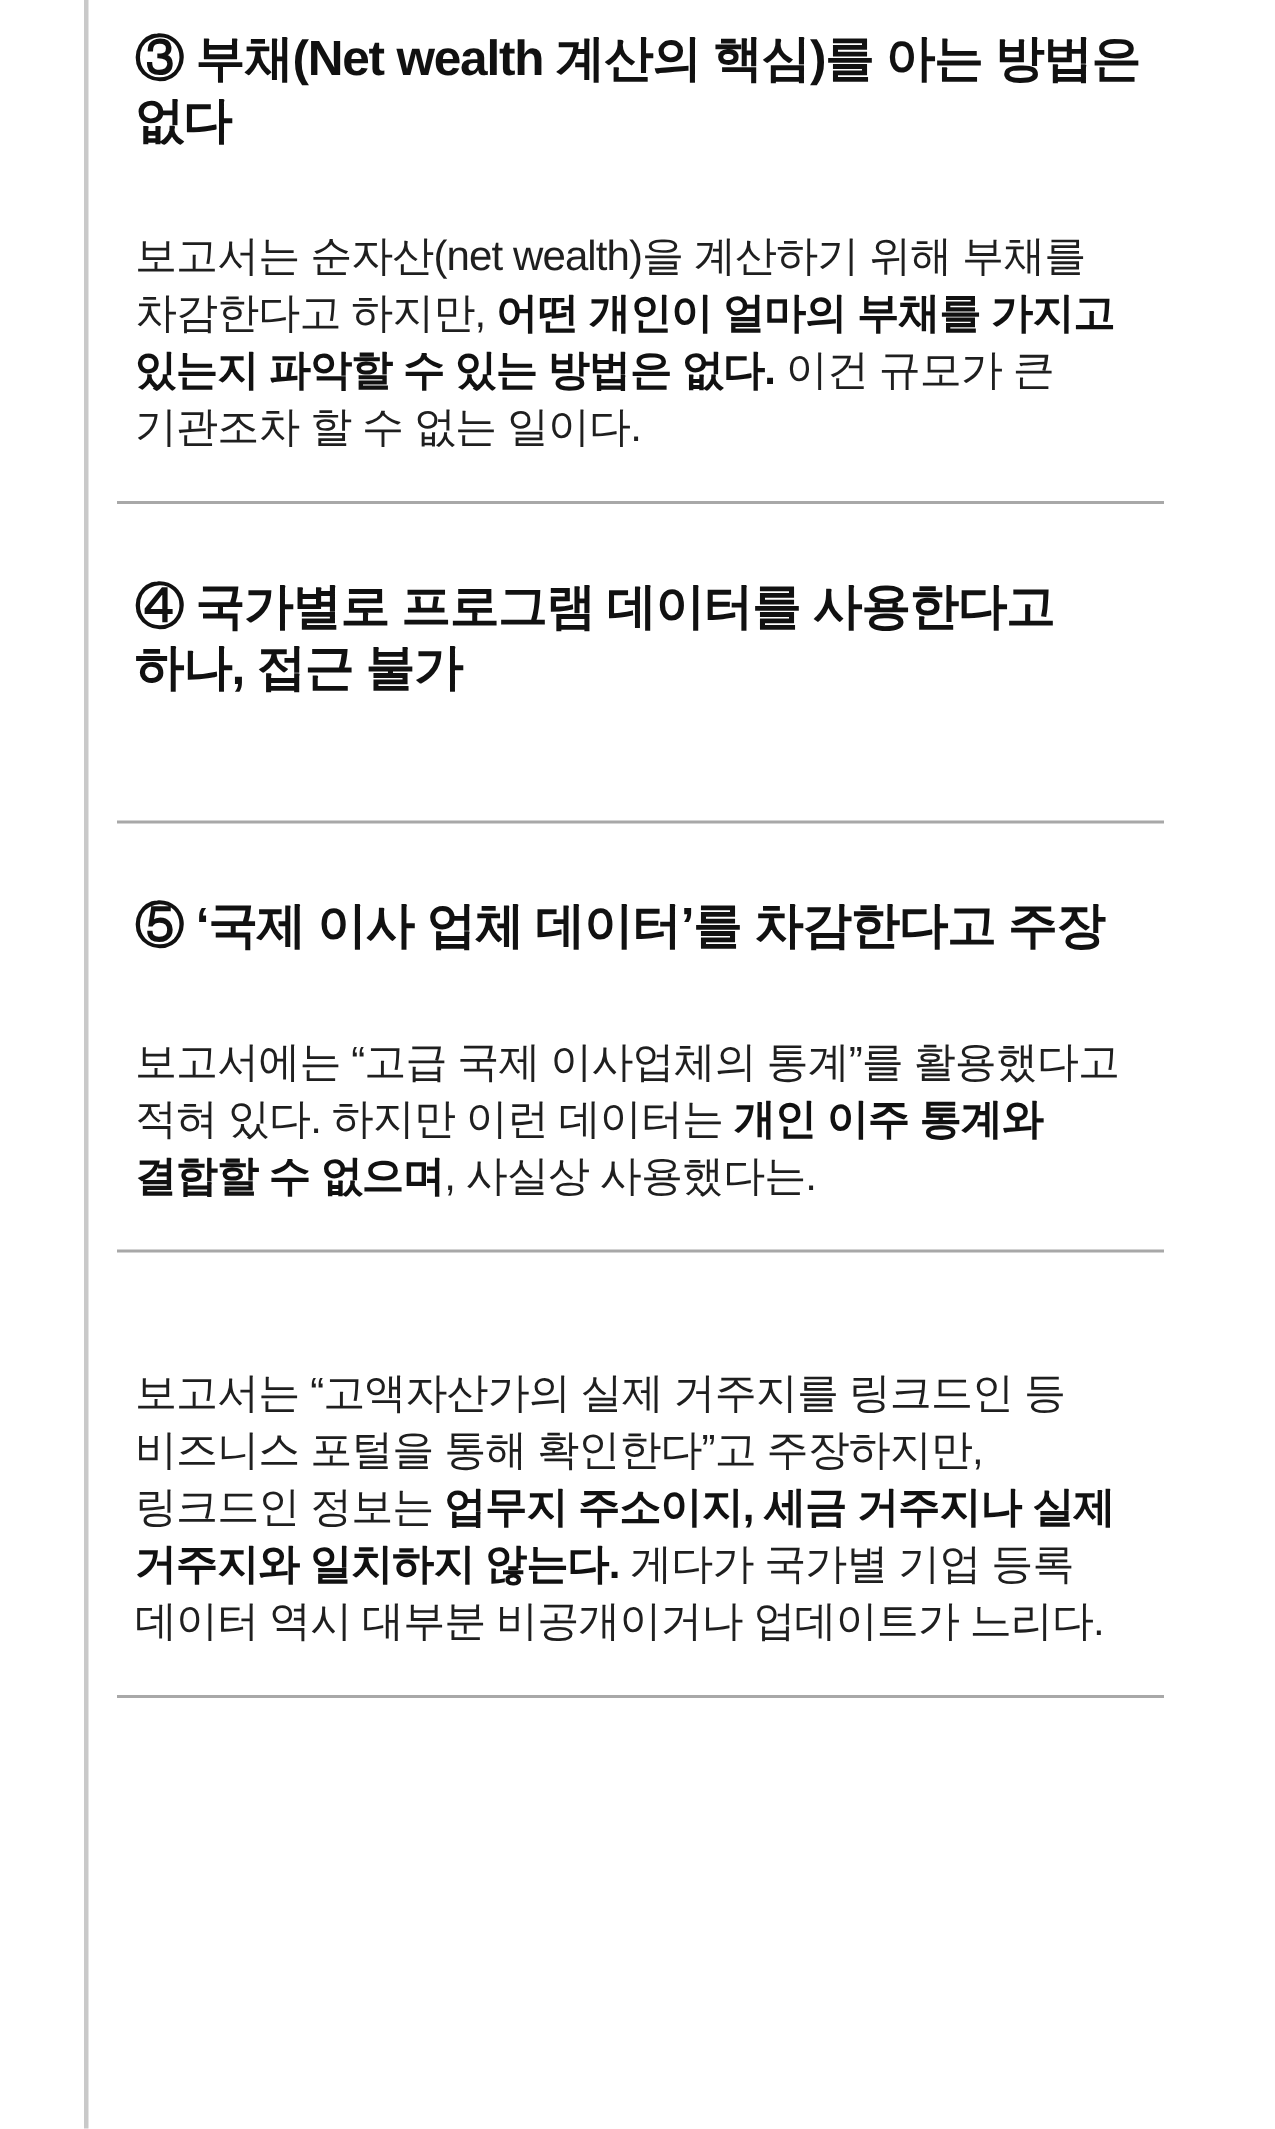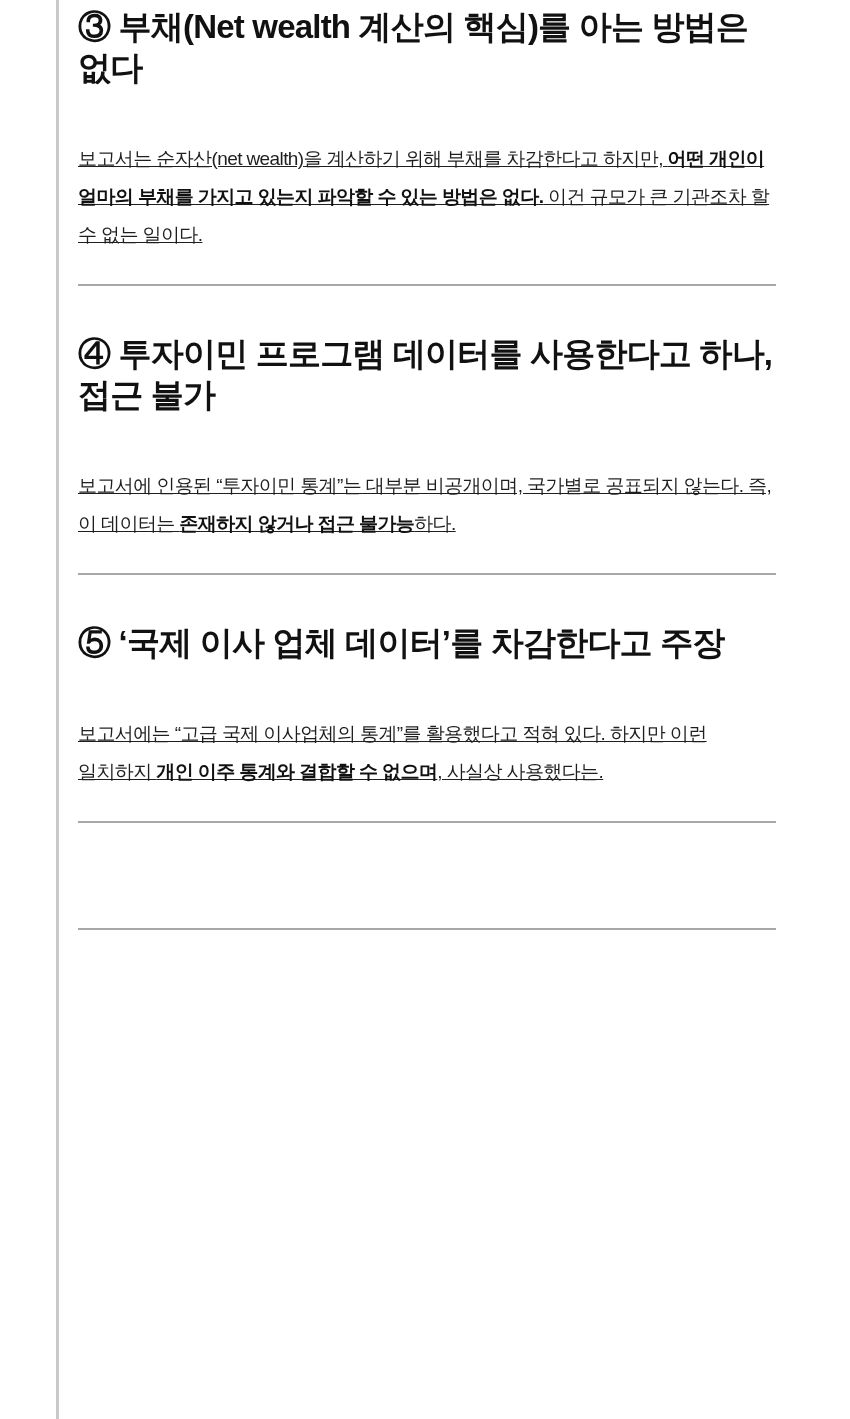--- a/index.html
+++ b/index.html
@@ -33,73 +33,72 @@
   h2.section-heading {
     font-size: 33px;
     line-height: 41px;
     font-weight: 700;
     color: #111111;
     letter-spacing: -0.8px;
     margin: 0 0 24px 0;
     word-break: keep-all;
   }
   p.section-paragraph {
-    font-size: 19px;
+    font-size: 28px;
     line-height: 38px;
     letter-spacing: -0.6px;
     margin: 0;
     word-break: keep-all;
-    text-decoration: underline;
   }
   p.section-paragraph .b {
     font-weight: 700;
     color: #111111;
   }
   hr.divider {
     border: none;
     border-top: 2px solid #a8a8a8;
     margin: 30px 0 47px 0;
     width: 698px;
   }
-  section { margin: 0; }
+  section { margin: 12px; }
   .heading-gap { height: 28px; }
 </style>
 </head>
 <body>
 
 <div class="edge-line"></div>
 
 <main class="content">
 
   <section>
     <h2 class="section-heading">③ 부채(Net wealth 계산의 핵심)를 아는 방법은 없다</h2>
     <div class="heading-gap"></div>
     <p class="section-paragraph"><span>보고서는 순자산(net wealth)을 계산하기 위해 부채를 차감한다고 하지만, </span><span class="b">어떤 개인이 얼마의 부채를 가지고 있는지 파악할 수 있는 방법은 없다.</span><span> 이건 규모가 큰 기관조차 할 수 없는 일이다.</span></p>
   </section>
 
   <hr class="divider">
 
   <section>
-    <h2 class="section-heading">④ 투자이민 프로그램 데이터를 사용한다고 하나, 접근 불가</h2>
+    <h2 class="section-heading">④ 국가별로 프로그램 데이터를 사용한다고 하나, 접근 불가</h2>
     <div class="heading-gap"></div>
-    <p class="section-paragraph"><span>보고서에 인용된 “투자이민 통계”는 대부분 비공개이며, 국가별로 공표되지 않는다. 즉, 이 데이터는 </span><span class="b">존재하지 않거나 접근 불가능</span><span>하다.</span></p>
   </section>
 
   <hr class="divider">
 
   <section>
     <h2 class="section-heading">⑤ ‘국제 이사 업체 데이터’를 차감한다고 주장</h2>
     <div class="heading-gap"></div>
-    <p class="section-paragraph"><span>보고서에는 “고급 국제 이사업체의 통계”를 활용했다고 적혀 있다. 하지만 이런 일치하지 </span><span class="b">개인 이주 통계와 결합할 수 없으며</span><span>, 사실상 사용했다는.</span></p>
+    <p class="section-paragraph"><span>보고서에는 “고급 국제 이사업체의 통계”를 활용했다고 적혀 있다. 하지만 이런 데이터는 </span><span class="b">개인 이주 통계와 결합할 수 없으며</span><span>, 사실상 사용했다는.</span></p>
   </section>
 
   <hr class="divider">
 
   <section>
     <div class="heading-gap"></div>
+    <p class="section-paragraph"><span>보고서는 “고액자산가의 실제 거주지를 링크드인 등 비즈니스 포털을 통해 확인한다”고 주장하지만, 링크드인 정보는 </span><span class="b">업무지 주소이지, 세금 거주지나 실제 거주지와 일치하지 않는다.</span><span> 게다가 국가별 기업 등록 데이터 역시 대부분 비공개이거나 업데이트가 느리다.</span></p>
   </section>
 
   <hr class="divider">
 
   <section>
     <div class="heading-gap"></div>
 
   </section>
 
 </main>

